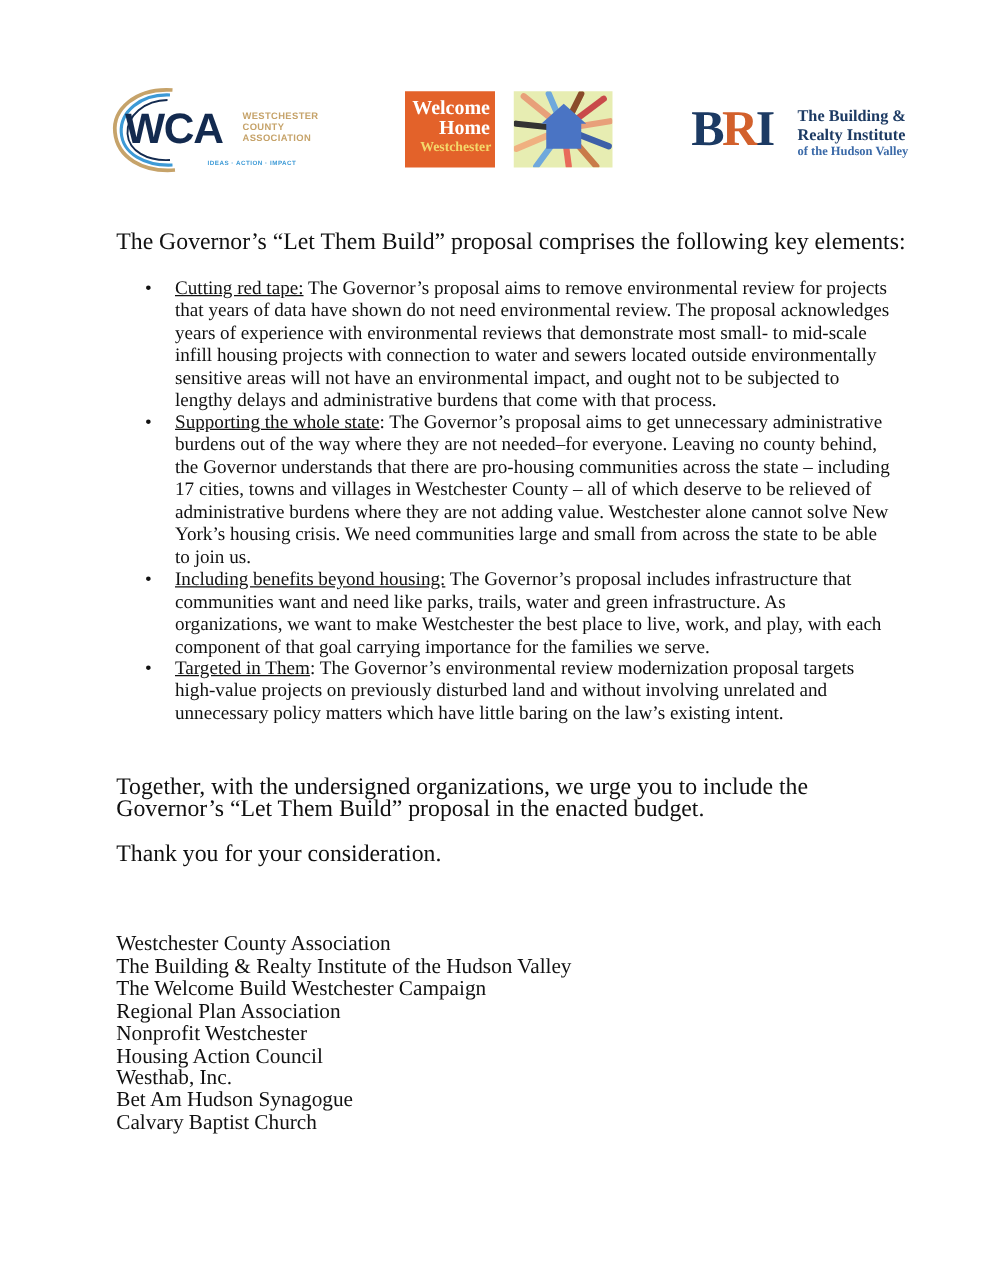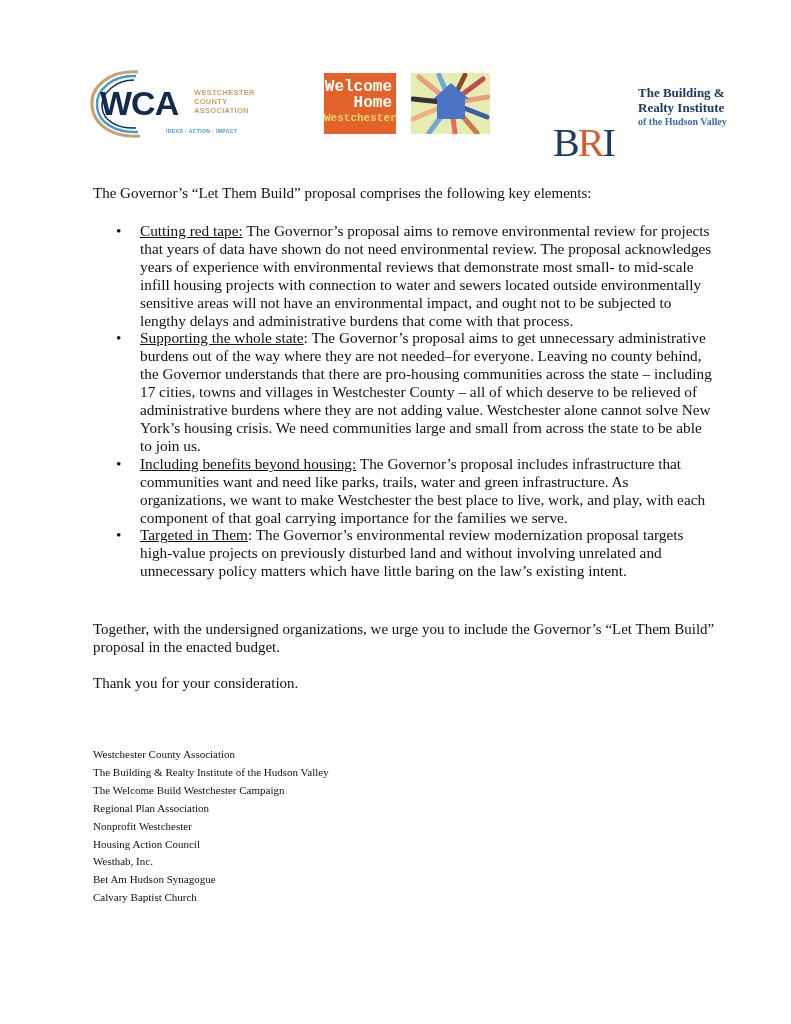--- a/index.html
+++ b/index.html
@@ -25,53 +25,53 @@
     .wca-tag {
       position: absolute; left: 80px; top: 62px;
       font-family: "Liberation Sans", "DejaVu Sans", sans-serif;
       font-weight: bold; font-size: 5px; color: #3d9ad6; letter-spacing: 0.4px;
     }
     .wca-swoosh { position: absolute; left: 0; top: 0; }
 
     .logo-whw { position: absolute; left: 324px; top: 73px; width: 166px; height: 61px; }
     .whw-left {
       position: absolute; left: 0; top: 0; width: 72px; height: 61px; background: #e3622a;
-      font-family: Liberation Mono, monospace; text-align: right;
+      font-family: Liberation Serif, serif; text-align: right;
     }
     .whw-l1, .whw-l2 { color: #ffffff; font-weight: bold; font-size: 16px; line-height: 16px; padding-right: 4px; }
     .whw-l1 { margin-top: 6px; }
     .whw-l3 { color: #f4d86a; font-weight: bold; font-size: 11px; line-height: 14px; padding-right: 3px; }
     .whw-right { position: absolute; left: 87px; top: 0; width: 79px; height: 61px; background: #e7edb2; overflow: hidden; }
 
     .logo-bri { position: absolute; left: 553px; top: 83px; width: 190px; height: 45px; }
     .bri-mark {
       position: absolute; left: 0; top: -2px;
-      font-family: "Liberation Serif", "DejaVu Serif", serif; font-weight: normal;
-      font-size: 40px; line-height: 44px; letter-spacing: -2px; margin-top: 40px;
+      font-family: "Liberation Serif", "DejaVu Serif", serif; font-weight: bold;
+      font-size: 40px; line-height: 44px; letter-spacing: -2px;
     }
     .bri-b, .bri-i { color: #1c3a63; }
     .bri-r { color: #d2602c; }
     .bri-text {
       position: absolute; left: 85px; top: 2px;
       font-family: "Liberation Serif", "DejaVu Serif", serif;
     }
     .bri-t1, .bri-t2 { color: #1c3a63; font-weight: bold; font-size: 13px; line-height: 15px; }
     .bri-t3 { color: #3b6aa8; font-weight: bold; font-size: 10px; line-height: 13px; }
 
     
-    .text { position: absolute; font-size: 15px; line-height: 17.9px; }
+    .text { position: absolute; font-size: 19px; line-height: 17.9px; }
     .intro { left: 93px; top: 185px; width: 640px; }
     .bullets { position: absolute; left: 93px; top: 222px; width: 620px; margin: 0; padding: 0; list-style: none; }
     .bullet { position: relative; padding-left: 47px; font-size: 15.3px; line-height: 17.9px; }
     .bullet-dot { position: absolute; left: 23px; top: 0; }
     .bullet-title { text-decoration: underline; }
     .closing { left: 93px; top: 621px; width: 640px; }
     .thanks { left: 93px; top: 675px; width: 640px; }
     .signatories { position: absolute; left: 93px; top: 746px; margin: 0; padding: 0; list-style: none; }
-    .signatories li { font-size: 11px; line-height: 17.9px; }
+    .signatories li { font-size: 17px; line-height: 17.9px; }
   </style>
 </head>
 <body>
 
 <div class="page">
 
   <div class="logo-wca">
     <svg class="wca-swoosh" width="110" height="76" viewBox="0 0 110 76">
       <path d="M52 6 C22 4 4 22 6 40 C8 60 28 72 54 70" fill="none" stroke="#c6a36a" stroke-width="3"></path>
       <path d="M50 10 C26 9 10 24 11 40 C12 57 30 67 52 66" fill="none" stroke="#3d9ad6" stroke-width="2.5"></path>

